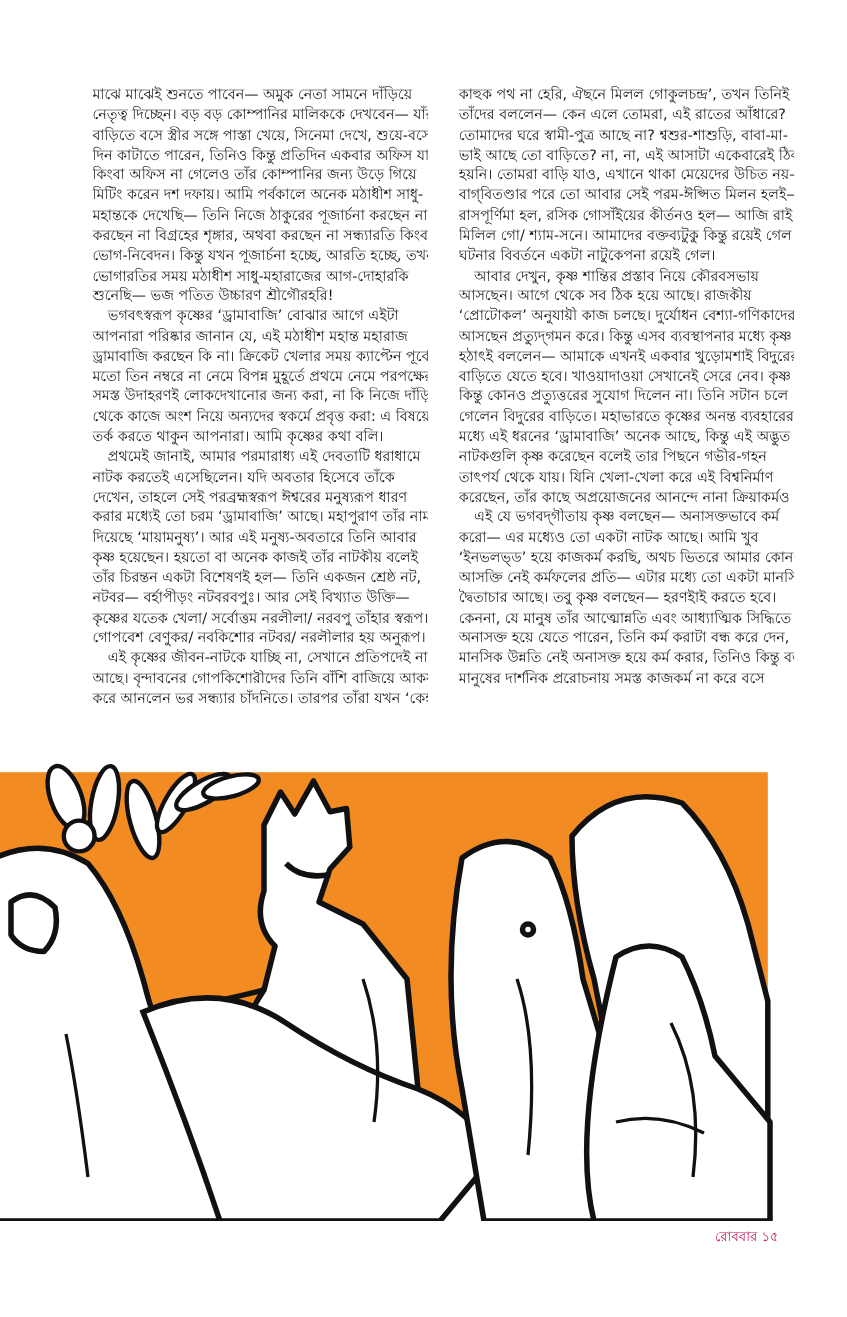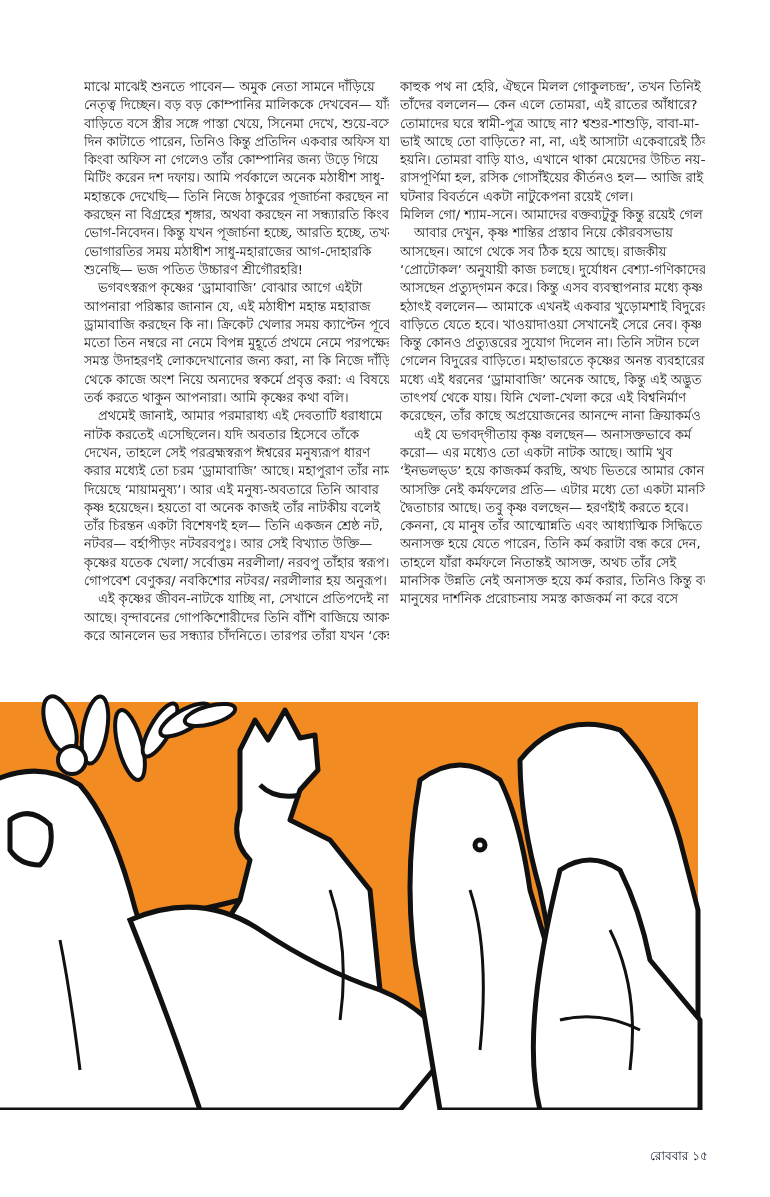--- a/index.html
+++ b/index.html
@@ -3,23 +3,23 @@
   <meta charset="utf-8">
   <style>
     html, body { margin: 0; padding: 0; background: #ffffff; }
     body { width: 770px; height: 1197px; position: relative; overflow: hidden;
            font-family: "DejaVu Sans", sans-serif; color: #1a1a1a; }
     .page { position: absolute; left: 0; top: 0; width: 770px; height: 1197px; }
     .col { position: absolute; top: 78px; width: 305px; font-size: 13px; line-height: 18.3px; }
     .col .line { display: block; white-space: nowrap; overflow: hidden; }
     .col .indent { padding-left: 14px; }
     #col-left { left: 84px; }
-    #col-right { left: 400px; }
+    #col-right { left: 417px; }
     .illus { position: absolute; left: 0; top: 690px; width: 770px; height: 420px; }
-    .footer { position: absolute; left: 650px; top: 1115px; font-size: 12px; color: #0f172a; margin-top: 32px; }
+    .footer { position: absolute; left: 650px; top: 1115px; font-size: 12px; color: #be185d; }
   </style>
 </head>
 <body>
 
 <div class="page">
 
   <div class="col" id="col-left">
       <span class="line">মাঝে মাঝেই শুনতে পাবেন— অমুক নেতা সামনে দাঁড়িয়ে</span>
       <span class="line">নেতৃত্ব দিচ্ছেন। বড় বড় কোম্পানির মালিককে দেখবেন— যাঁরা</span>
       <span class="line">বাড়িতে বসে স্ত্রীর সঙ্গে পাস্তা খেয়ে, সিনেমা দেখে, শুয়ে-বসে</span>
@@ -51,42 +51,43 @@
       <span class="line indent">এই কৃষ্ণের জীবন-নাটকে যাচ্ছি না, সেখানে প্রতিপদেই নাটক</span>
       <span class="line">আছে। বৃন্দাবনের গোপকিশোরীদের তিনি বাঁশি বাজিয়ে আকর্ষণ</span>
       <span class="line">করে আনলেন ভর সন্ধ্যার চাঁদনিতে। তারপর তাঁরা যখন ‘কেহ</span>
     </div>
   <div class="col" id="col-right">
       <span class="line">কাহুক পথ না হেরি, ঐছনে মিলল গোকুলচন্দ্র’, তখন তিনিই</span>
       <span class="line">তাঁদের বললেন— কেন এলে তোমরা, এই রাতের আঁধারে?</span>
       <span class="line">তোমাদের ঘরে স্বামী-পুত্র আছে না? শ্বশুর-শাশুড়ি, বাবা-মা-</span>
       <span class="line">ভাই আছে তো বাড়িতে? না, না, এই আসাটা একেবারেই ঠিক</span>
       <span class="line">হয়নি। তোমরা বাড়ি যাও, এখানে থাকা মেয়েদের উচিত নয়—</span>
+      <span class="line">বাগ্‌বিতণ্ডার পরে তো আবার সেই পরম-ঈপ্সিত মিলন হলই—</span>
       <span class="line">রাসপূর্ণিমা হল, রসিক গোসাঁইয়ের কীর্তনও হল— আজি রাই</span>
+      <span class="line">মিলিল গো/ শ্যাম-সনে। আমাদের বক্তব্যটুকু কিন্তু রয়েই গেল</span>
       <span class="line">ঘটনার বিবর্তনে একটা নাটুকেপনা রয়েই গেল।</span>
-      <span class="line">মিলিল গো/ শ্যাম-সনে। আমাদের বক্তব্যটুকু কিন্তু রয়েই গেল</span>
       <span class="line indent">আবার দেখুন, কৃষ্ণ শান্তির প্রস্তাব নিয়ে কৌরবসভায়</span>
       <span class="line">আসছেন। আগে থেকে সব ঠিক হয়ে আছে। রাজকীয়</span>
       <span class="line">‘প্রোটোকল’ অনুযায়ী কাজ চলছে। দুর্যোধন বেশ্যা-গণিকাদের</span>
       <span class="line">আসছেন প্রত্যুদ্‌গমন করে। কিন্তু এসব ব্যবস্থাপনার মধ্যে কৃষ্ণ</span>
       <span class="line">হঠাৎই বললেন— আমাকে এখনই একবার খুড়োমশাই বিদুরের</span>
       <span class="line">বাড়িতে যেতে হবে। খাওয়াদাওয়া সেখানেই সেরে নেব। কৃষ্ণ</span>
       <span class="line">কিন্তু কোনও প্রত্যুত্তরের সুযোগ দিলেন না। তিনি সটান চলে</span>
       <span class="line">গেলেন বিদুরের বাড়িতে। মহাভারতে কৃষ্ণের অনন্ত ব্যবহারের</span>
       <span class="line">মধ্যে এই ধরনের ‘ড্রামাবাজি’ অনেক আছে, কিন্তু এই অদ্ভুত</span>
+      <span class="line">নাটকগুলি কৃষ্ণ করেছেন বলেই তার পিছনে গভীর-গহন</span>
       <span class="line">তাৎপর্য থেকে যায়। যিনি খেলা-খেলা করে এই বিশ্বনির্মাণ</span>
       <span class="line">করেছেন, তাঁর কাছে অপ্রয়োজনের আনন্দে নানা ক্রিয়াকর্মও</span>
       <span class="line indent">এই যে ভগবদ্‌গীতায় কৃষ্ণ বলছেন— অনাসক্তভাবে কর্ম</span>
       <span class="line">করো— এর মধ্যেও তো একটা নাটক আছে। আমি খুব</span>
       <span class="line">‘ইনভলভ্‌ড’ হয়ে কাজকর্ম করছি, অথচ ভিতরে আমার কোনও</span>
       <span class="line">আসক্তি নেই কর্মফলের প্রতি— এটার মধ্যে তো একটা মানসিক</span>
       <span class="line">দ্বৈতাচার আছে। তবু কৃষ্ণ বলছেন— হরণইাই করতে হবে।</span>
       <span class="line">কেননা, যে মানুষ তাঁর আত্মোন্নতি এবং আধ্যাত্মিক সিদ্ধিতে</span>
       <span class="line">অনাসক্ত হয়ে যেতে পারেন, তিনি কর্ম করাটা বন্ধ করে দেন,</span>
-      <span class="line">তাহলে যাঁরা কর্মফলে নিতান্তই আসক্ত, অথচ তাঁর সেই</span>
       <span class="line">মানসিক উন্নতি নেই অনাসক্ত হয়ে কর্ম করার, তিনিও কিন্তু বড়</span>
       <span class="line">মানুষের দার্শনিক প্ররোচনায় সমস্ত কাজকর্ম না করে বসে</span>
     </div>
 
   <div class="illus">
     <svg width="770" height="420" viewBox="0 0 770 420">
 
       <rect x="0" y="12" width="698" height="355" fill="#F28C22"></rect>
 
       <g fill="#ffffff" stroke="#111" stroke-width="5" stroke-linejoin="round">

